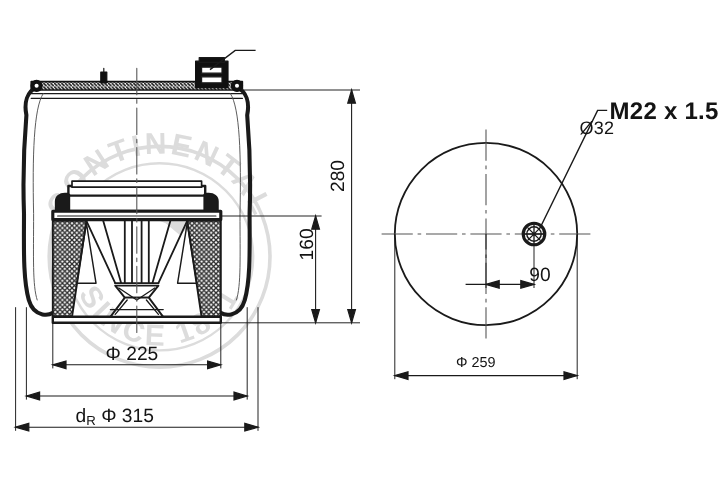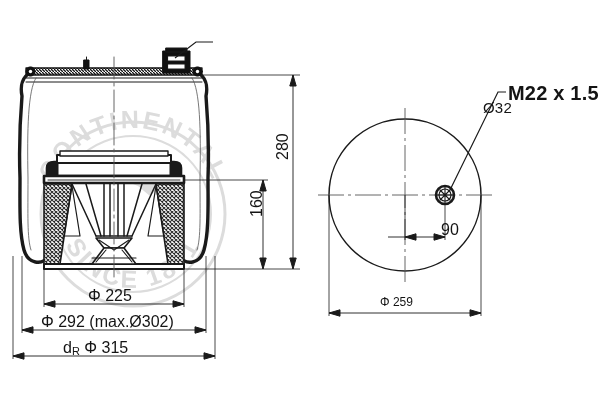--- a/index.html
+++ b/index.html
@@ -253,21 +253,20 @@
     </g>
   </svg>
 
   <div class="txt lbl-m22">M22 x 1.5</div>
   <div class="txt lbl-d32">Ø32</div>
 
   <div class="txt lbl-280">280</div>
   <div class="txt lbl-160">160</div>
 
   <div class="txt lbl-225">Φ 225</div>
-  <div class="txt lbl-292">Φ 292 (max.Ø302)</div>
 
   <div class="txt lbl-315">
     <span>d</span><span class="sub">R</span>&nbsp;<span>Φ 315</span>
   </div>
 
   <div class="txt lbl-259">Φ 259</div>
   <div class="txt lbl-90">90</div>
 
 </div>
 

